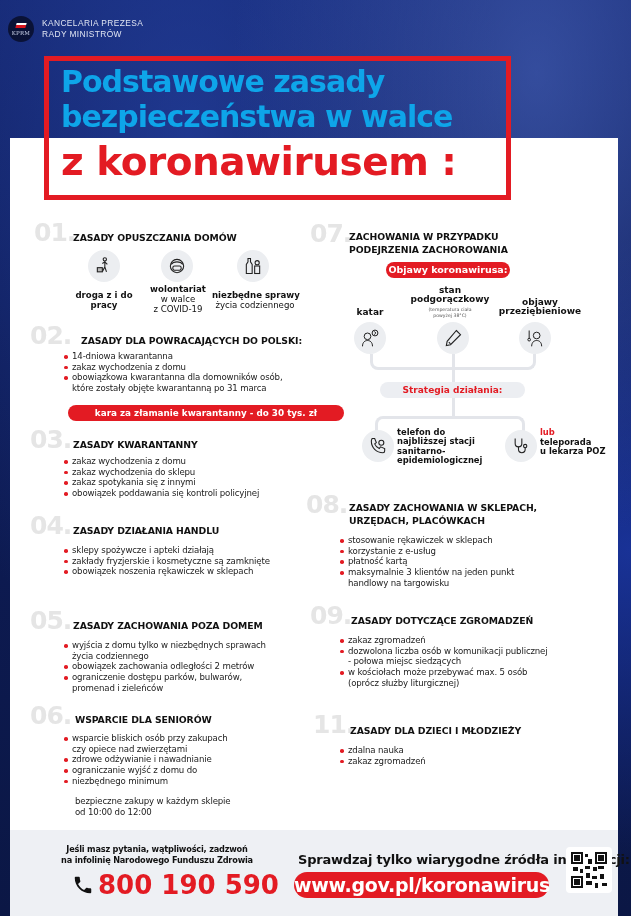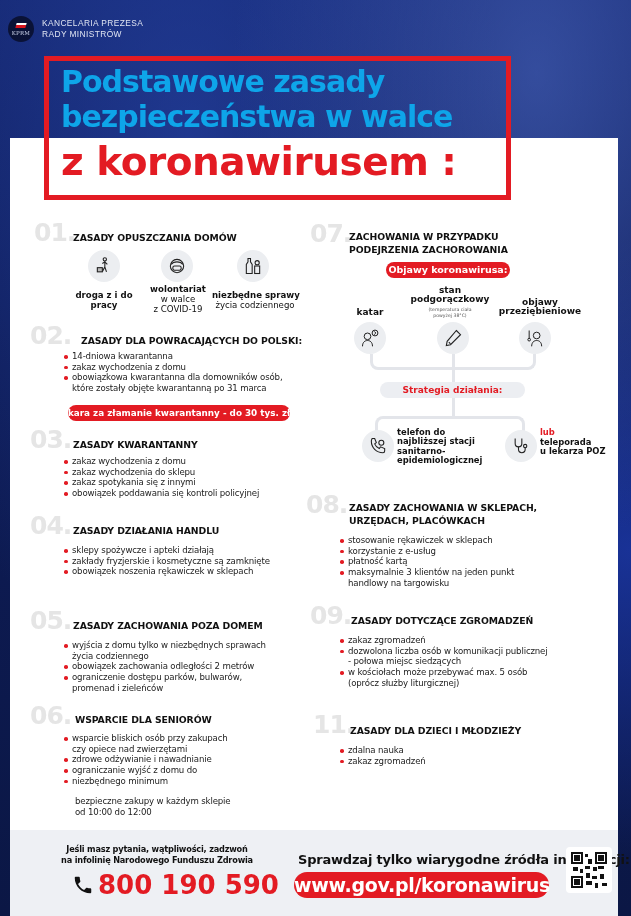--- a/index.html
+++ b/index.html
@@ -158,21 +158,21 @@
   <span>życia codziennego</span>
 </div>
 
 <div class="sec-num" style="left:30px;top:323px;">02.</div>
 <div class="sec-title" style="left:73px;top:334px;margin-left:8px;">ZASADY DLA POWRACAJĄCYCH DO POLSKI:</div>
 <ul class="bullets" style="left:62px;top:351px;">
   <li>14-dniowa kwarantanna</li>
   <li>zakaz wychodzenia z domu</li>
   <li><span>obowiązkowa kwarantanna dla domowników osób,</span><span class="sub">które zostały objęte kwarantanną po 31 marca</span></li>
 </ul>
-<div class="pill-red" style="left:68px;top:405px;width:222px;height:16px;font-size:8.8px;line-height:16px;">kara za złamanie kwarantanny - do 30 tys. zł</div>
+<div class="pill-red" style="left:68px;top:405px;width:276px;height:16px;font-size:8.8px;line-height:16px;">kara za złamanie kwarantanny - do 30 tys. zł</div>
 
 <div class="sec-num" style="left:30px;top:427px;">03.</div>
 <div class="sec-title" style="left:73px;top:438px;">ZASADY KWARANTANNY</div>
 <ul class="bullets" style="left:62px;top:456px;">
   <li>zakaz wychodzenia z domu</li>
   <li>zakaz wychodzenia do sklepu</li>
   <li>zakaz spotykania się z innymi</li>
   <li>obowiązek poddawania się kontroli policyjnej</li>
 </ul>
 

